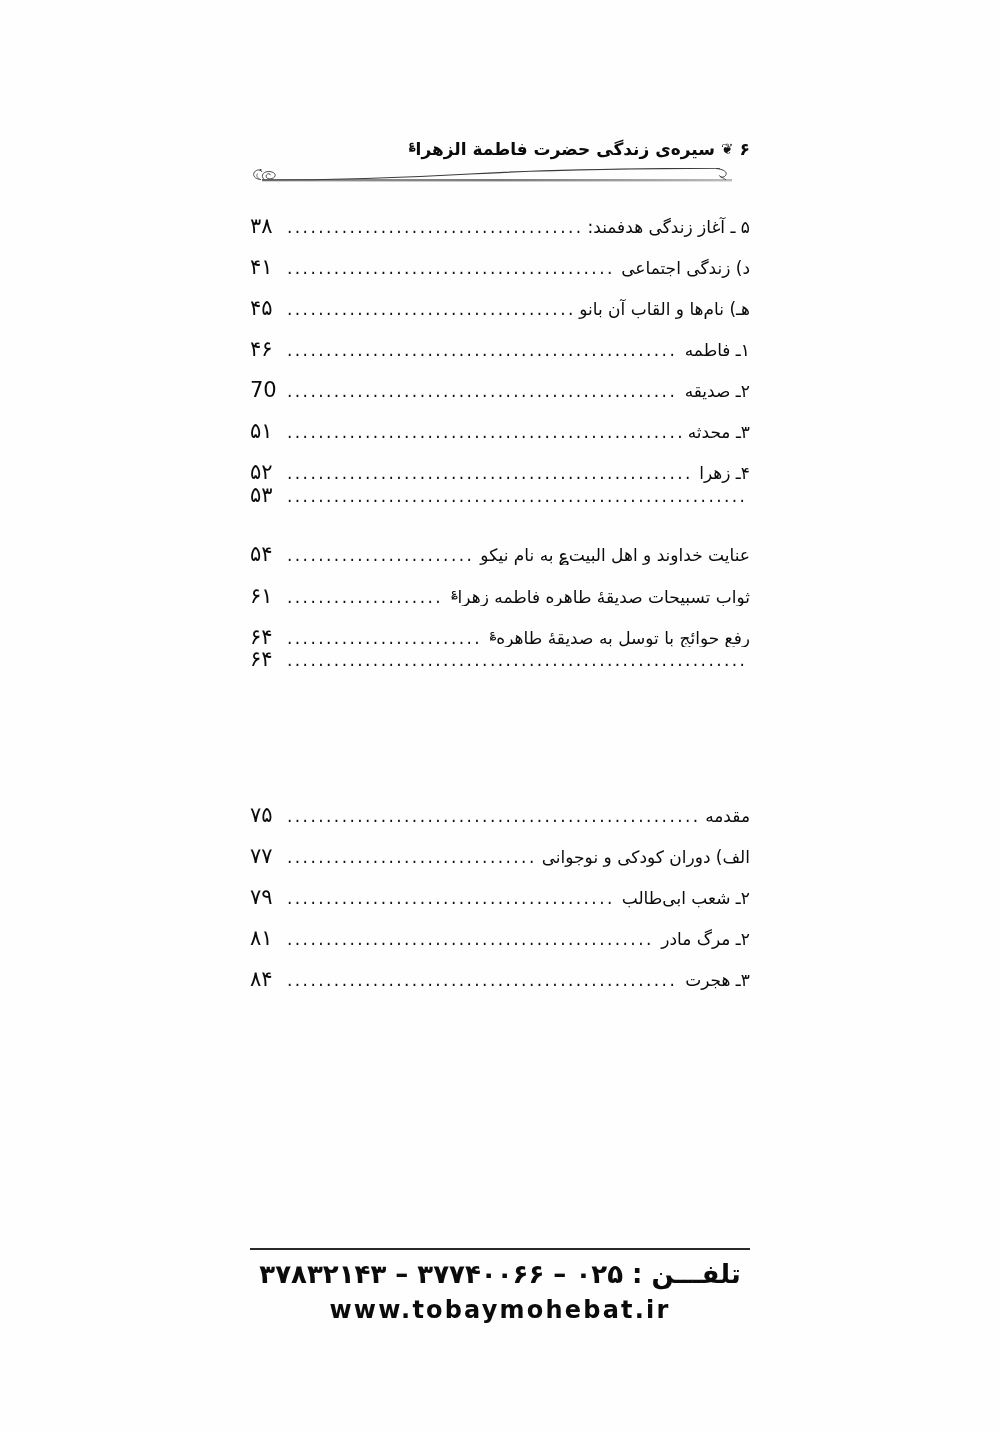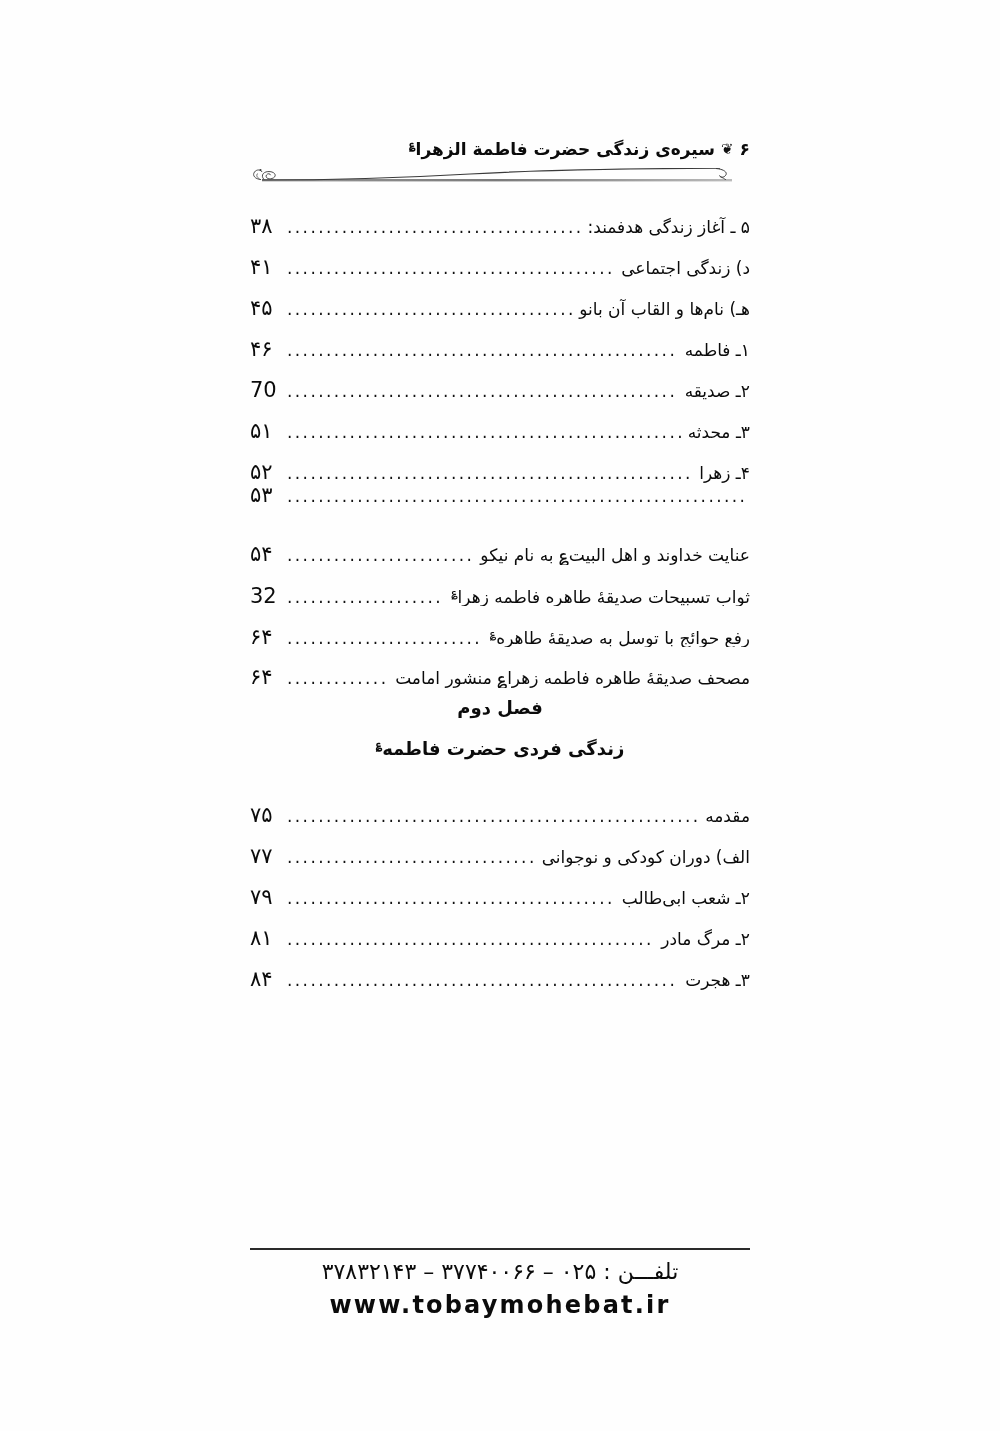--- a/index.html
+++ b/index.html
@@ -157,22 +157,22 @@
     direction: rtl;
     text-align: center;
   }
   .footer-rule {
     width: 100%;
     height: 2px;
     background: #2a2a2a;
     margin-bottom: 9px;
   }
   .footer-phone {
-    font-size: 22px;
-    font-weight: 400;
+    font-size: 26px;
+    font-weight: 700;
     letter-spacing: 1.5px;
     direction: rtl;
     white-space: nowrap;
   }
   .footer-site {
     margin-top: 7px;
     font-size: 24px;
     font-weight: 700;
     letter-spacing: 2.2px;
     direction: ltr;
@@ -252,38 +252,33 @@
         <span class="entry-page">۵۳</span>
       </div>
       <div class="toc-entry">
         <span class="entry-title">عنایت خداوند و اهل البیت؏ به نام نیکو</span>
         <span class="entry-dots">..........................................................................................................</span>
         <span class="entry-page">۵۴</span>
       </div>
       <div class="toc-entry">
         <span class="entry-title">ثواب تسبیحات صدیقهٔ طاهره فاطمه زهرا<span class="honorific">؏</span></span>
         <span class="entry-dots">..........................................................................................................</span>
-        <span class="entry-page">32</span>
+        <span class="entry-page">۶۱</span>
       </div>
       <div class="toc-entry">
         <span class="entry-title">رفع حوائج با توسل به صدیقهٔ طاهره<span class="honorific">؏</span></span>
         <span class="entry-dots">..........................................................................................................</span>
         <span class="entry-page">۶۴</span>
       </div>
       <div class="toc-entry">
-        <span class="entry-title">مصحف صدیقهٔ طاهره فاطمه زهرا؏ منشور امامت</span>
         <span class="entry-dots">..........................................................................................................</span>
         <span class="entry-page">۶۴</span>
       </div>
     </div>
 
-  <div class="chapter">
-    <div class="chapter-number">فصل دوم</div>
-    <div class="chapter-title"><span>زندگی فردی حضرت فاطمه</span><span class="honorific">؏</span></div>
-  </div>
 
   <div class="toc" id="toc2" style="top:785px;">
       <div class="toc-entry">
         <span class="entry-title">مقدمه</span>
         <span class="entry-dots">..........................................................................................................</span>
         <span class="entry-page">۷۵</span>
       </div>
       <div class="toc-entry">
         <span class="entry-title">الف) دوران کودکی و نوجوانی</span>
         <span class="entry-dots">..........................................................................................................</span>

